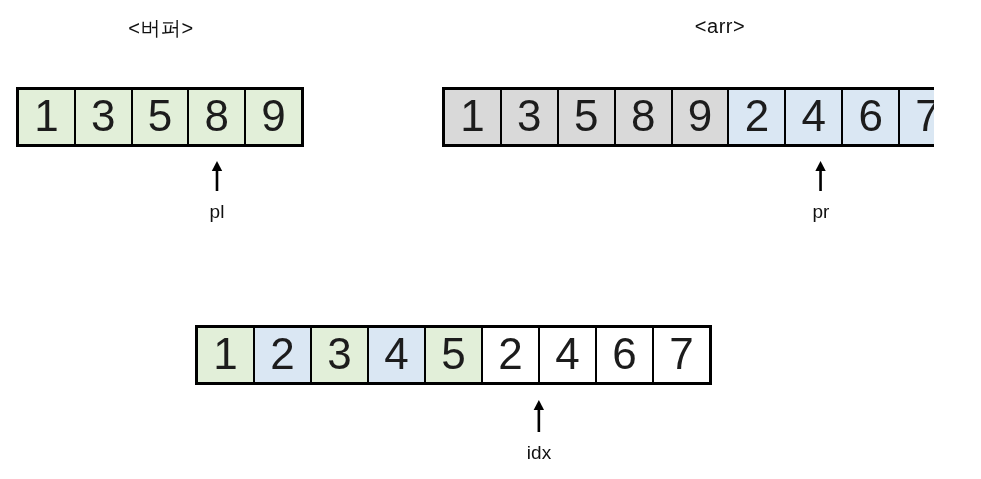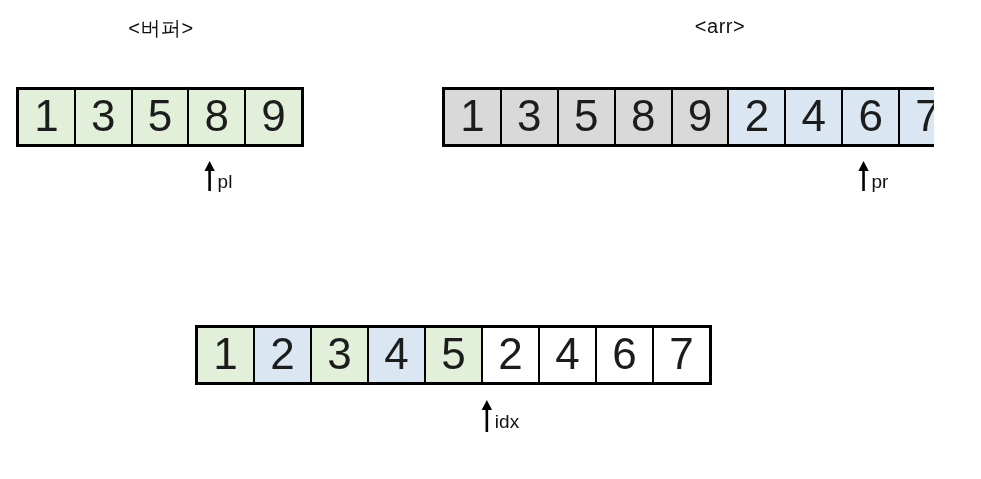--- a/index.html
+++ b/index.html
@@ -54,26 +54,26 @@
 
   .cell--green { background: #e2efd9; }
   .cell--blue  { background: #dae7f3; }
   .cell--gray  { background: #d9d9d9; }
   .cell--white { background: #ffffff; }
 
   .pointer {
     position: absolute;
     transform: translateX(-50%);
     display: flex;
-    flex-direction: row;
+    flex-direction: column;
     align-items: center;
   }
   #pl-pointer  { left: 217px; top: 161px; }
-  #pr-pointer  { left: 872px; top: 161px; }
-  #idx-pointer { left: 499px; top: 400px; }
+  #pr-pointer  { left: 821px; top: 161px; }
+  #idx-pointer { left: 539px; top: 400px; }
 
   .pointer-label {
     font-size: 19px;
     color: #111111;
     margin-top: 7px;
     line-height: 1;
   }
 </style>
 </head>
 <body>

